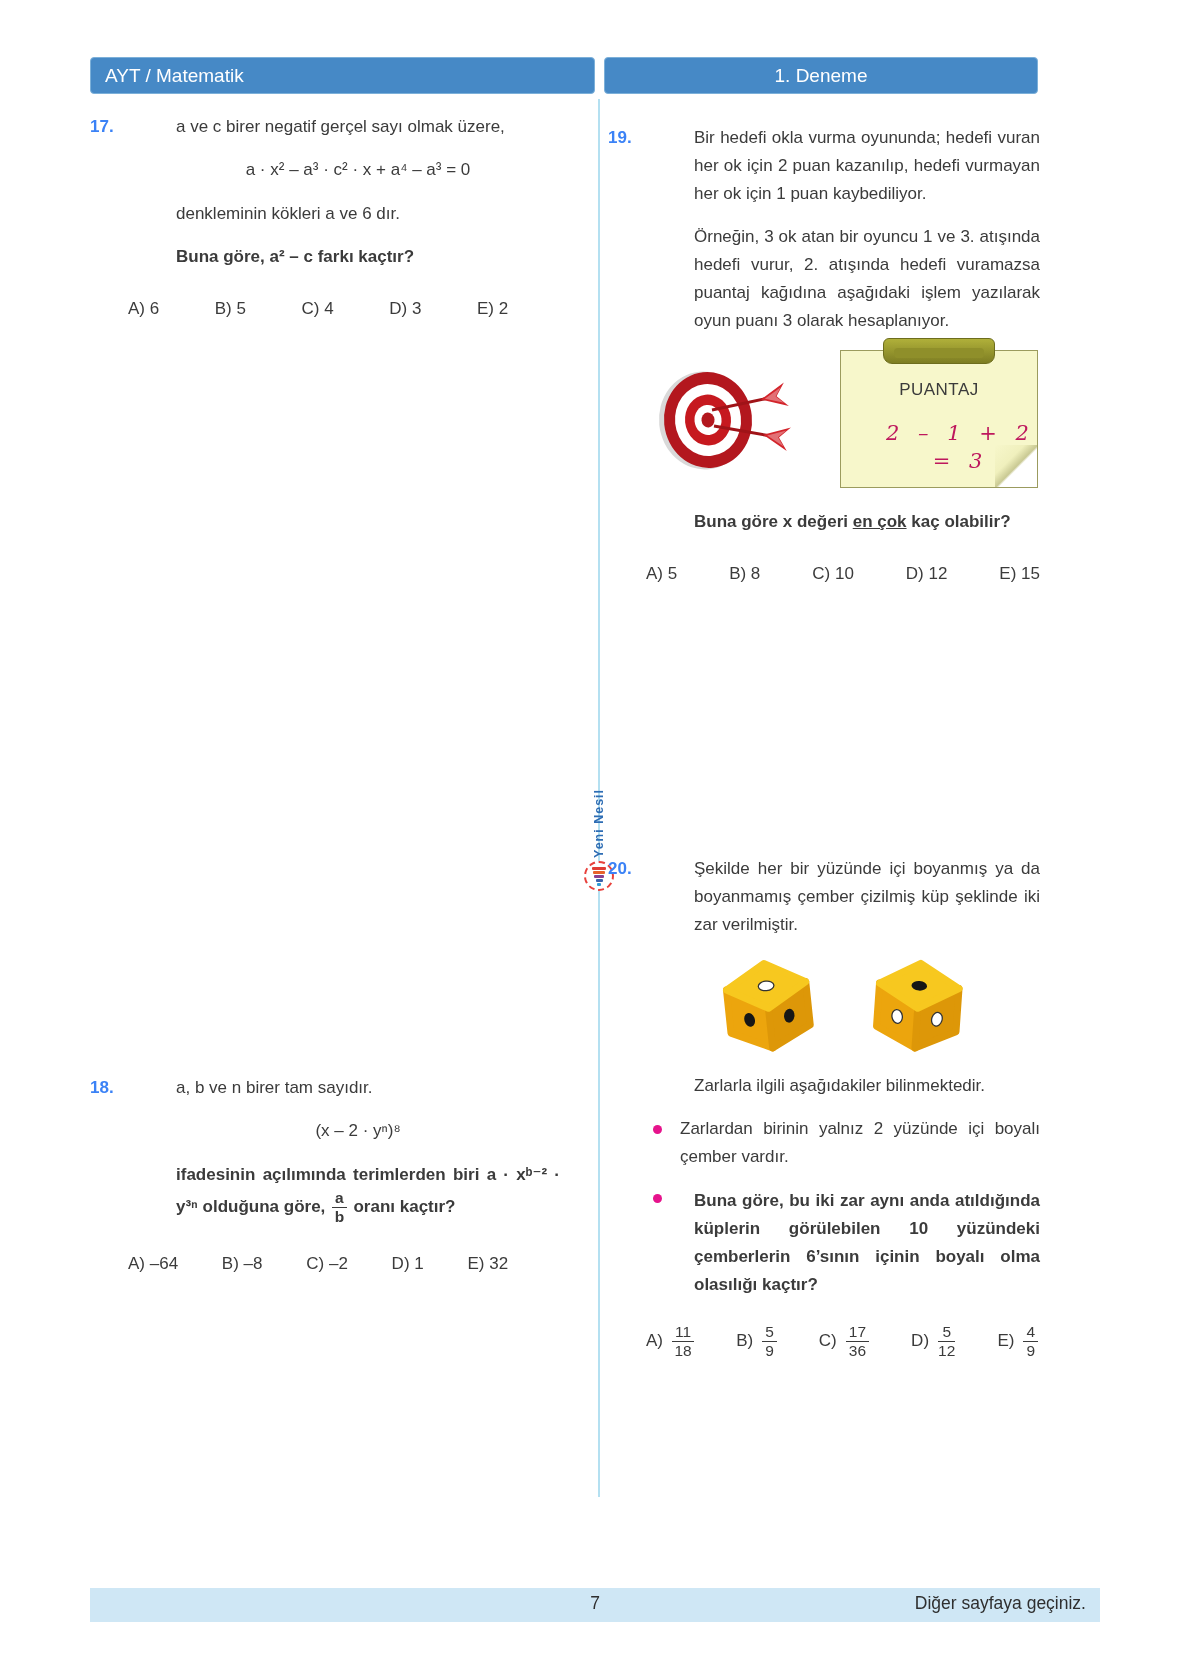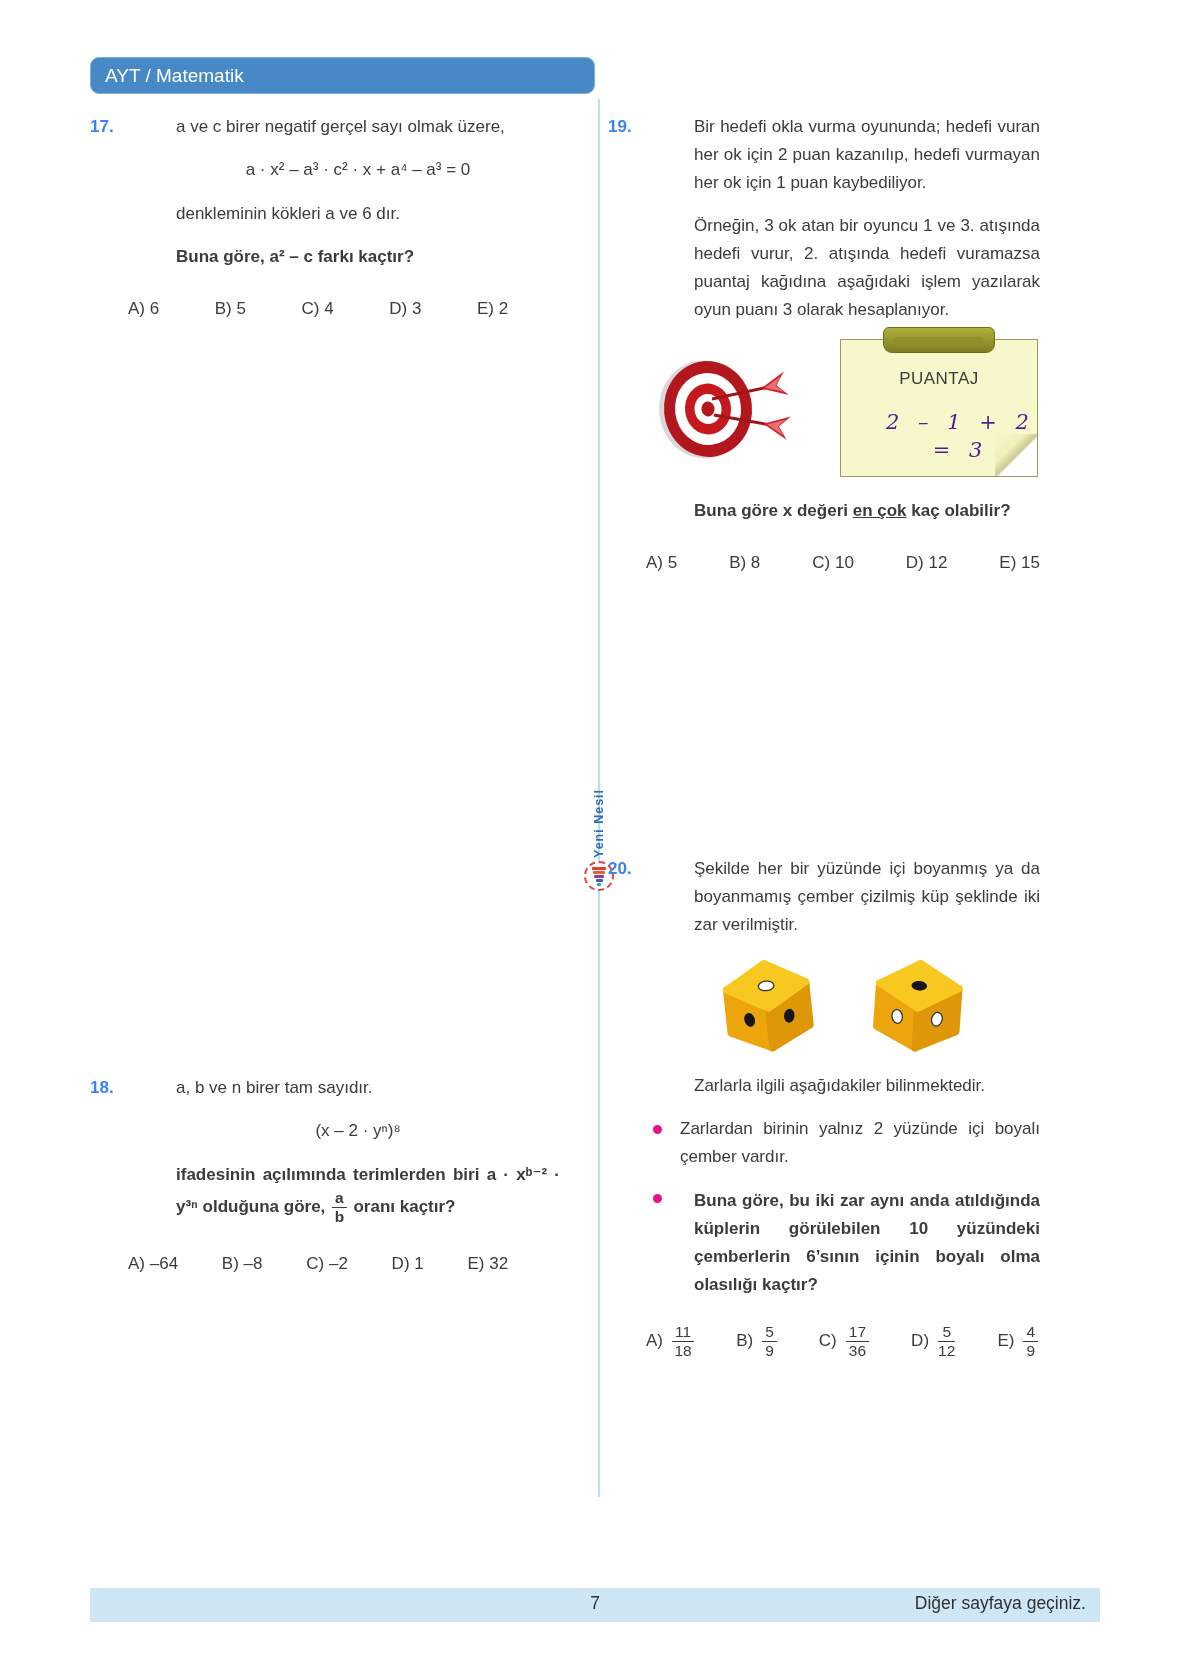--- a/index.html
+++ b/index.html
@@ -2,32 +2,32 @@
 <html><head>
 <meta charset="utf-8">
 <style>
   * { margin:0; padding:0; box-sizing:border-box; }
   html,body { background:#ffffff; }
   body { font-family:"Liberation Sans","DejaVu Sans",sans-serif; color:#3b3b3b; }
   .page { position:relative; width:1190px; height:1672px; background:#fff; overflow:hidden; }
 
   
   .bar { position:absolute; top:57px; height:37px; background:#4689c6; border:1px solid #7cb0d9;
-         border-radius:9px; color:#fff; font-size:19px; display:flex; align-items:center; }
+         border-radius:4px; color:#fff; font-size:19px; display:flex; align-items:center; }
   .bar-left { left:90px; width:505px; padding-left:14px; justify-content:flex-start; }
   .bar-right { left:604px; width:434px; justify-content:center; }
 
   
   .divider { position:absolute; left:598px; top:99px; width:2px; height:1398px; background:#b4e0f1; }
 
   
   .qcol { position:absolute; font-size:17px; line-height:28px; }
   .q17 { left:90px; top:113px; width:470px; }
   .q18 { left:90px; top:1074px; width:470px; }
-  .q19 { left:608px; top:113px; width:432px; }
+  .q19 { left:608px; top:124px; width:432px; }
   .q20 { left:608px; top:855px; width:432px; }
   .q { position:relative; padding-left:38px; }
   .qnum { position:absolute; left:0; top:0; color:#3b82f6; font-weight:bold; }
   .q p { text-align:justify; margin-bottom:15px;margin-left:48px; }
   .formula { margin:4px 0 16px 28px; text-align:center; }
   .b { font-weight:bold; }
   .underline { text-decoration:underline; }
   .options { display:flex; justify-content:space-between; margin-top:24px; text-align:left; }
   .options.narrow { width:88%; }
 
@@ -42,21 +42,21 @@
   .fig19 { display:flex; align-items:center; margin:14px 0 20px 0; }
   .note { position:relative; width:198px; height:138px; background:#f7f7cb;
           border:1px solid #9b9b5e; margin-left:auto; margin-right:2px; }
   .clip { position:absolute; top:-13px; left:50%; transform:translateX(-50%);
           width:112px; height:26px; background:linear-gradient(#b0b03a,#7d7d22);
           border-radius:6px 6px 9px 9px; border:1px solid #6d6d1d; }
   .clip::after { content:""; position:absolute; left:10px; right:10px; top:9px; height:10px;
           background:#8f8f2a; border-radius:4px; }
   .note-title { margin-top:25px; text-align:center; font-size:17px; color:#3b3b3b; letter-spacing:0.5px; }
   .note-eq { margin-top:15px; text-align:center; font-family:"DejaVu Serif",serif; font-style:italic;
-             font-size:21px; letter-spacing:6px; color:#4c1d95;padding-left:43px; }
+             font-size:21px; letter-spacing:6px; color:#be185d;padding-left:43px; }
   .curl { position:absolute; bottom:0; right:0; width:42px; height:42px;
           background:linear-gradient(315deg,#ffffff 0%,#ffffff 45%,#c9c993 49%,#f0f0bd 65%,#f7f7cb 100%); }
 
   
   .fig20 { display:flex; justify-content:center; gap:46px; margin:10px 0 18px 0; }
   .die1 { transform:rotate(-6deg); }
   .die2 { transform:rotate(4deg); }
   .dot-filled { fill:#161616; }
   .dot-unfilled { fill:#ffffff; stroke:#333; stroke-width:1.5px; }
 
@@ -84,20 +84,23 @@
   .footer .pnum { position:absolute; left:50%; transform:translateX(-50%); top:5px; }
   .footer .instr { position:absolute; right:14px; top:5px; }
 </style>
 </head>
 <body>
 
 <div class="page">
 
   <div class="bar bar-left">
     <span>AYT / Matematik</span>
+  </div>
+  <div class="bar bar-right">
+    <span>1. Deneme</span>
   </div>
 
   <div class="divider"></div>
 
   <div class="qcol q17">
     <div class="q">
       <span class="qnum">17.</span>
       <p>a ve c birer negatif gerçel sayı olmak üzere,</p>
       <div class="formula">a · x² – a³ · c² · x + a⁴ – a³ = 0</div>
       <p>denkleminin kökleri a ve 6 dır.</p>

